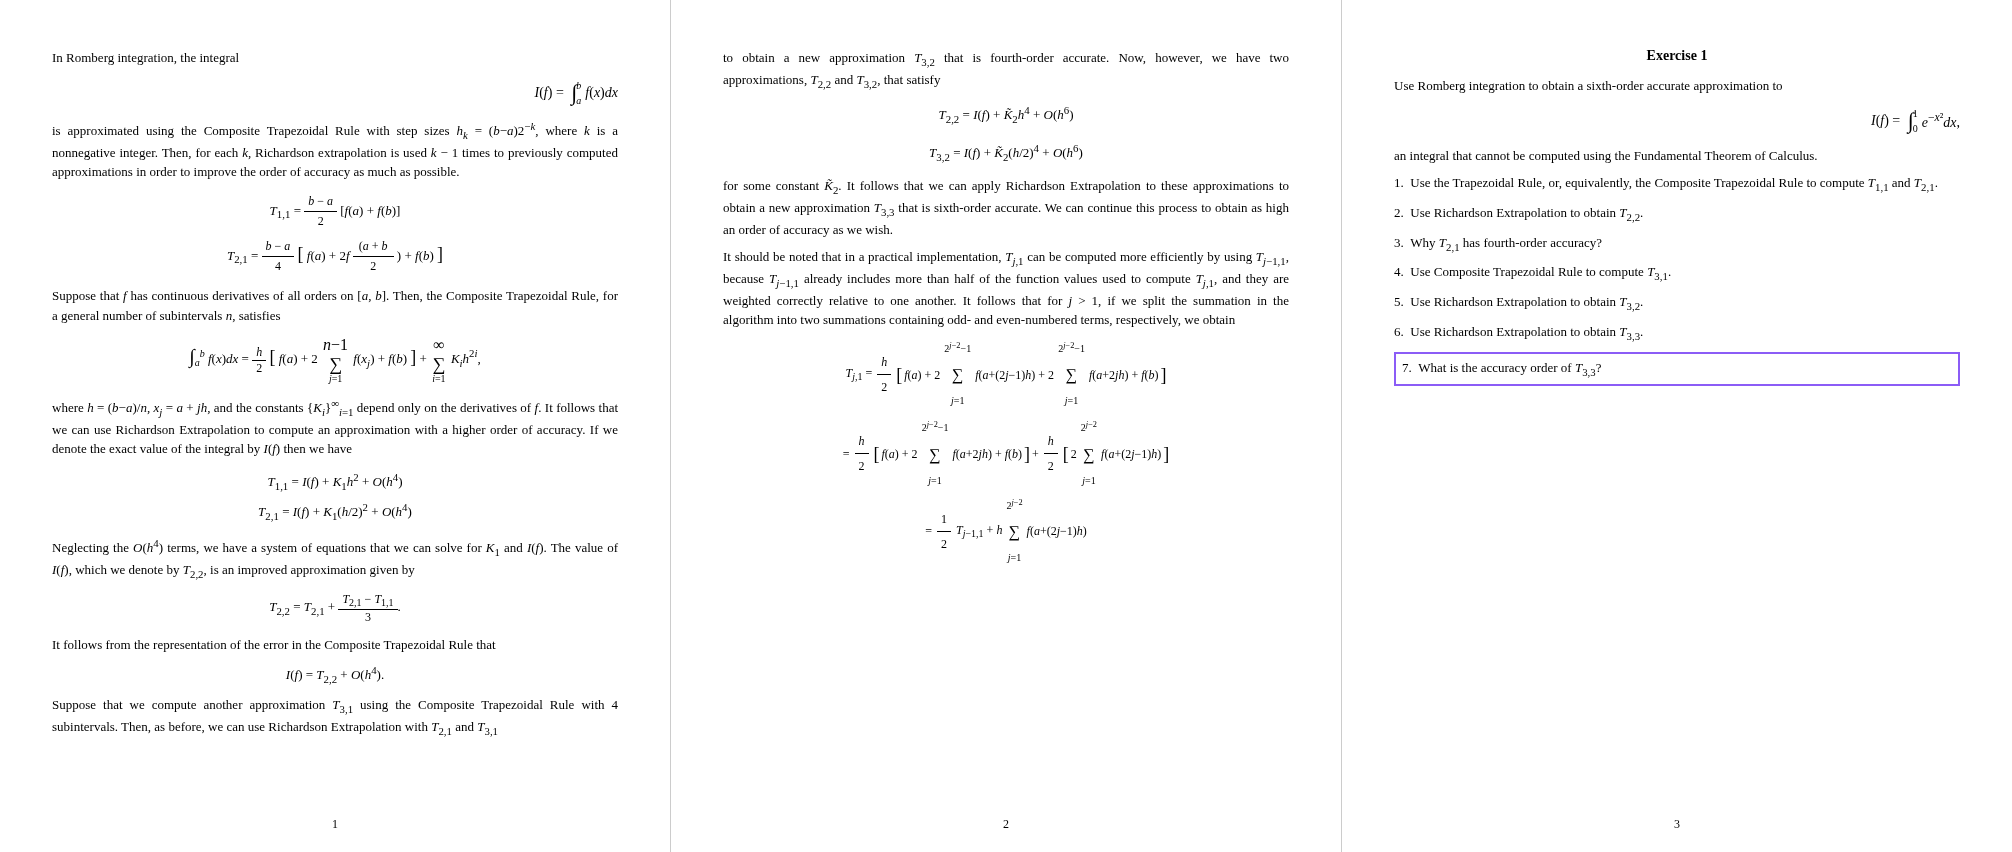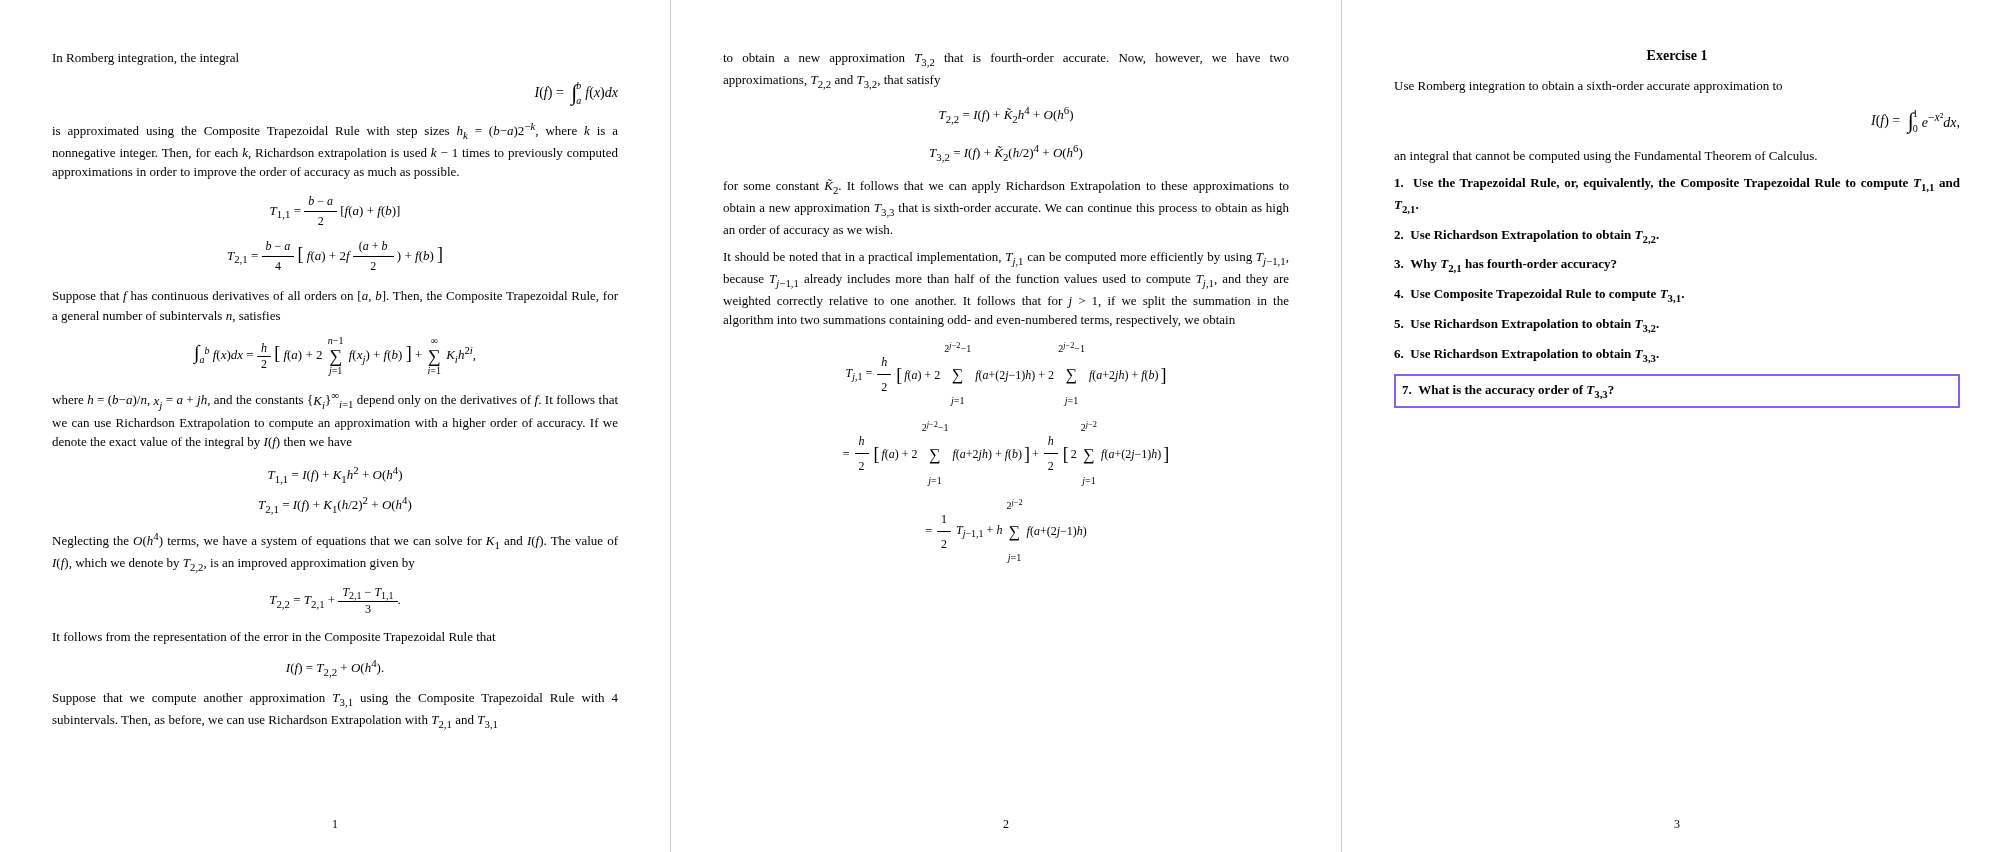--- a/index.html
+++ b/index.html
@@ -62,21 +62,20 @@
       font-size: 12px;
     }
     h1 {
       text-align: center;
       font-size: 14px;
       font-weight: bold;
       margin-bottom: 12px;
     }
     .exercise-section {
       margin-top: 6px;
-      font-weight: bold;
     }
     .exercise-item {
       margin-bottom: 8px;
       line-height: 1.5;
       text-align: justify;
     }
     .exercise-item.highlighted {
       border: 2px solid #8b5cf6;
       padding: 4px 6px;
       display: inline-block;
@@ -113,21 +112,21 @@
       flex-direction: column;
       align-items: center;
       vertical-align: middle;
       font-size: 11px;
       margin: 0 2px;
     }
     .sum-sign {
       font-size: 18px;
       line-height: 1;
     }
-    .sum-limits-top { font-size: 10px; line-height: 1.2; }
+    .sum-limits-top { font-size: 16px; line-height: 1.2; }
     .sum-limits-bot { font-size: 10px; line-height: 1.2; }
     .formula-line {
       margin: 4px 0;
       text-align: center;
       line-height: 1.6;
     }
     .page2-formula {
       margin: 8px 0;
       text-align: center;
     }

